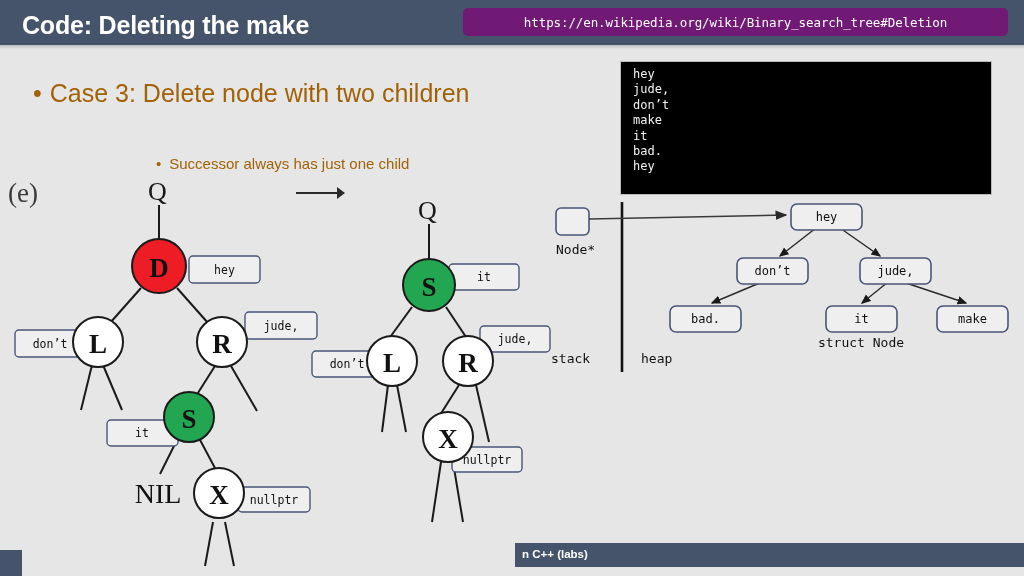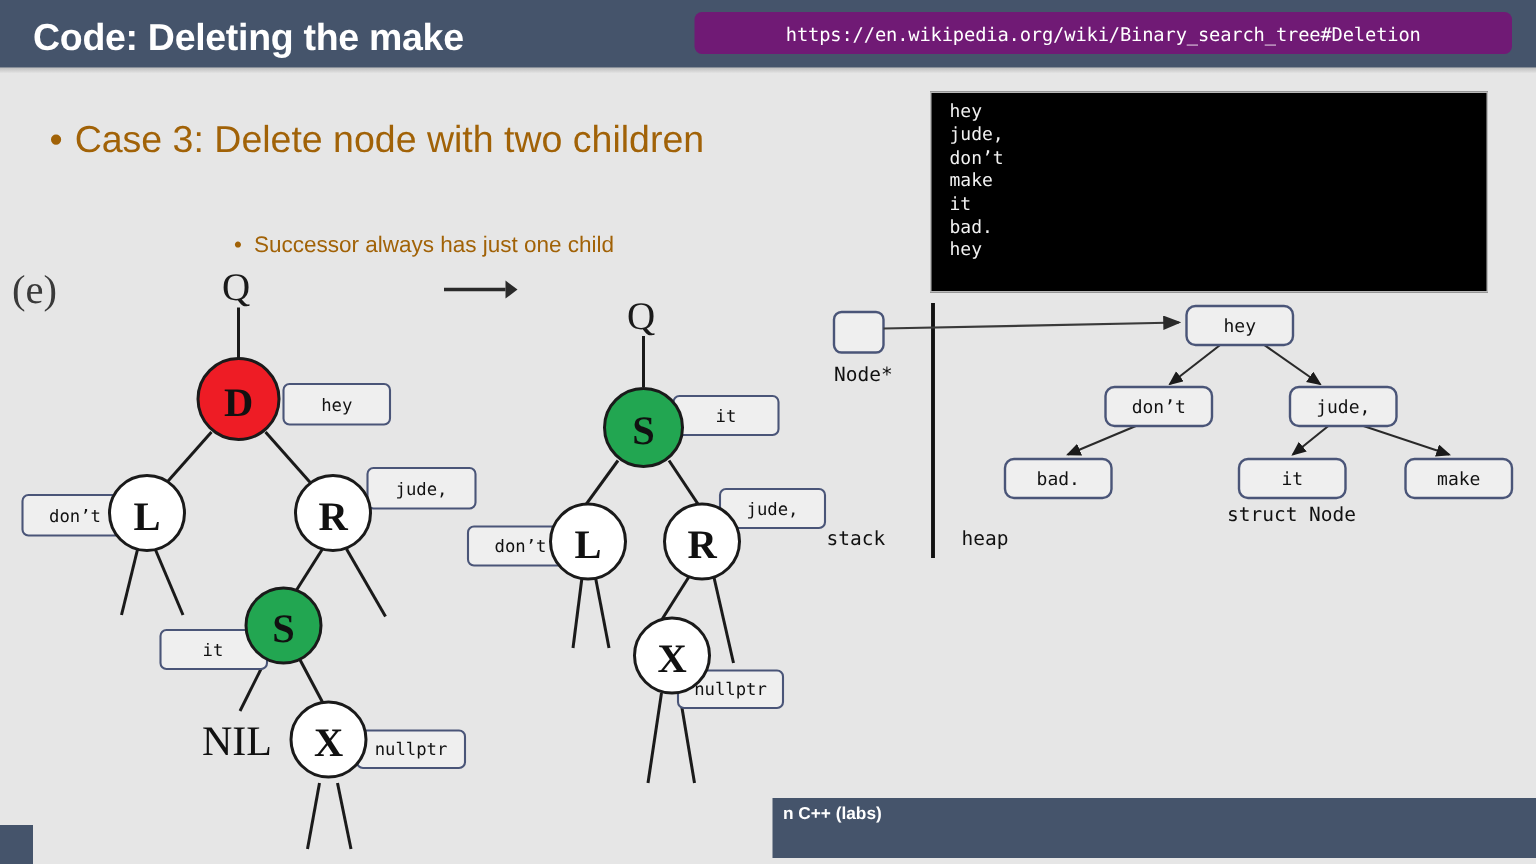--- a/index.html
+++ b/index.html
@@ -85,22 +85,22 @@
     pointer-events: none;
   }
 
   
   #footer-left-chip {
     position: absolute; left: 0px; top: 550px;
     width: 22px; height: 26px;
     background: #45546b;
   }
   #footer-bar {
-    position: absolute; left: 515px; top: 532px;
-    width: 509px; height: 40px;
+    position: absolute; left: 515px; top: 543px;
+    width: 509px; height: 24px;
     background: #45546b;
   }
   #footer-text {
     position: absolute; left: 7px; top: 5px;
     color: #ffffff;
     font-size: 11.5px;
     font-weight: bold;
     white-space: nowrap;
   }
   #footer-page {

